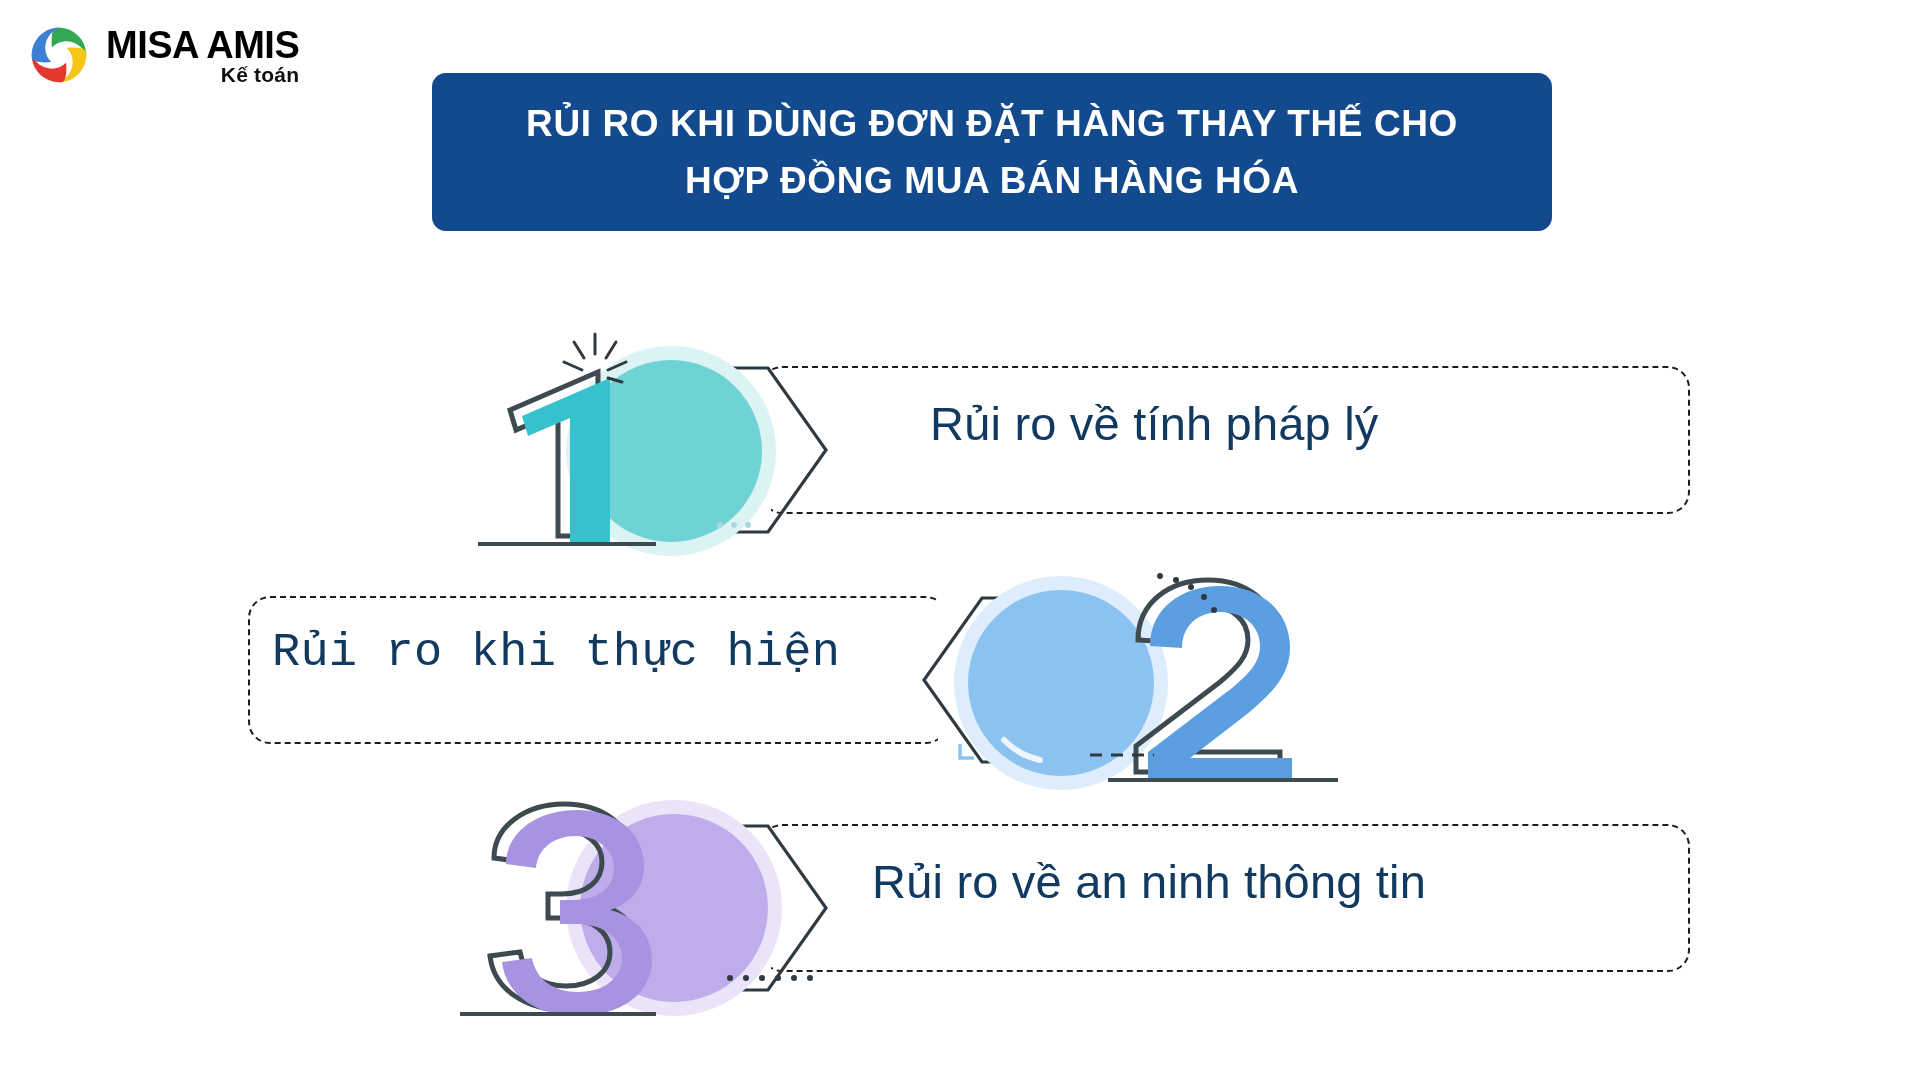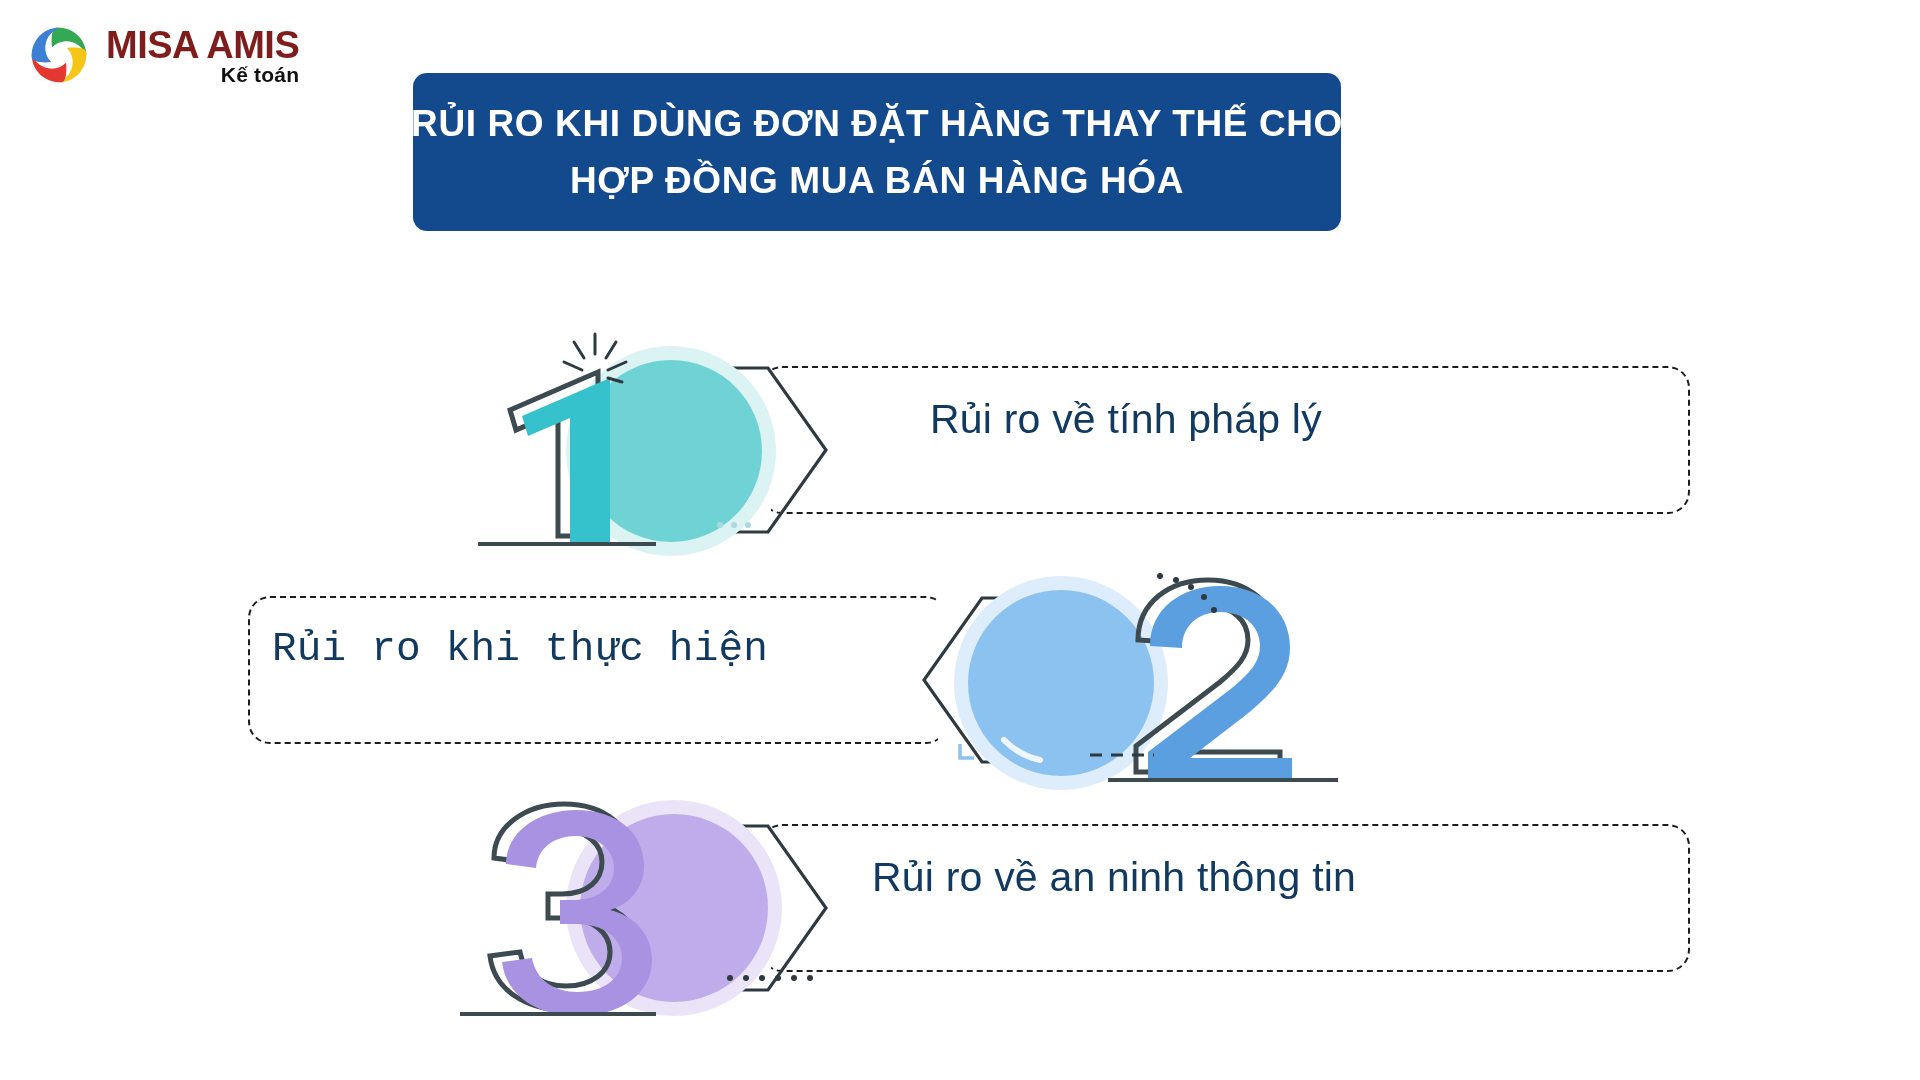--- a/index.html
+++ b/index.html
@@ -33,36 +33,36 @@
   #logo-text-group {
     display: flex;
     flex-direction: column;
     align-items: flex-end;
     line-height: 1;
   }
   #logo-wordmark {
     font-size: 38px;
     font-weight: 700;
     letter-spacing: -0.5px;
-    color: #7f1d1d;
+    color: #000000;
     white-space: nowrap;
   }
   #logo-sub {
     font-size: 21px;
     font-weight: 700;
     color: #111111;
     letter-spacing: 0.2px;
   }
 
   
   #title-banner {
     position: absolute;
-    left: 413px;
+    left: 432px;
     top: 73px;
-    width: 928px;
+    width: 1120px;
     height: 158px;
     background: #134A8E;
     border-radius: 14px;
     display: flex;
     flex-direction: column;
     align-items: center;
     justify-content: center;
     box-sizing: border-box;
     padding: 0 30px;
   }
@@ -95,21 +95,21 @@
     background: #ffffff;
   }
   .chevron {
     position: absolute;
     pointer-events: none;
   }
 
   .row-label {
     position: absolute;
     color: #123A61;
-    font-size: 41px;
+    font-size: 47px;
     font-weight: 400;
     white-space: nowrap;
     letter-spacing: 0.2px;
   }
 
   .circle-halo {
     position: absolute;
     border-radius: 50%;
   }
   .circle-main {

